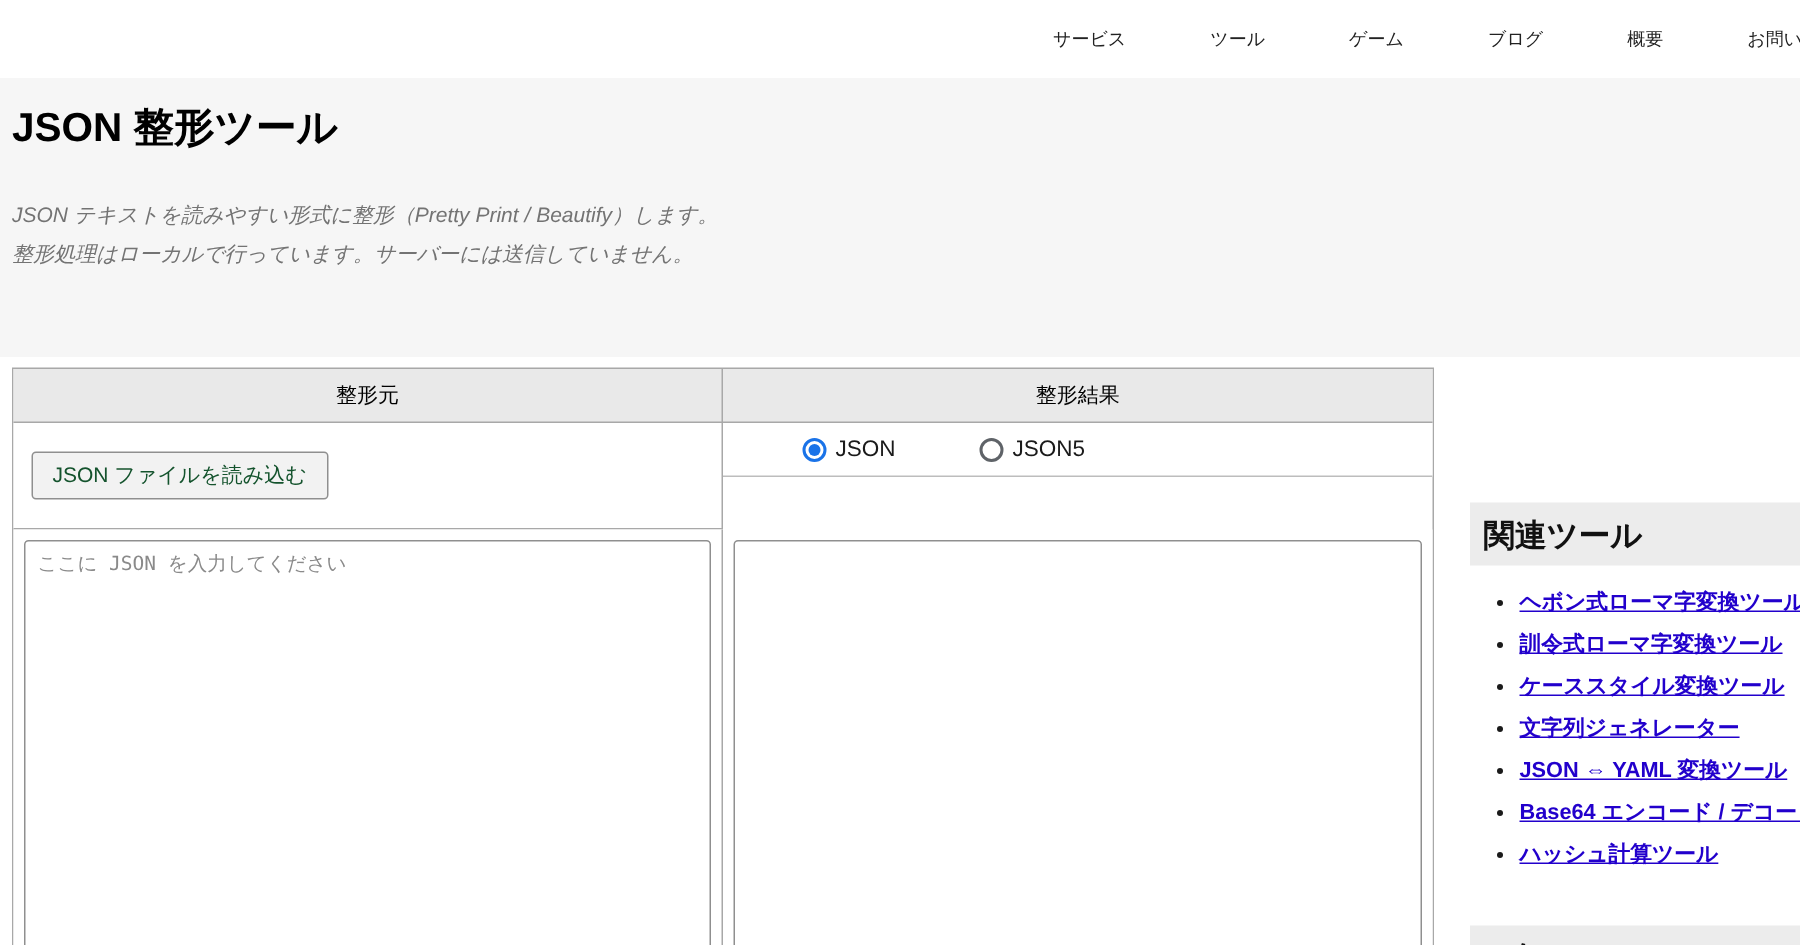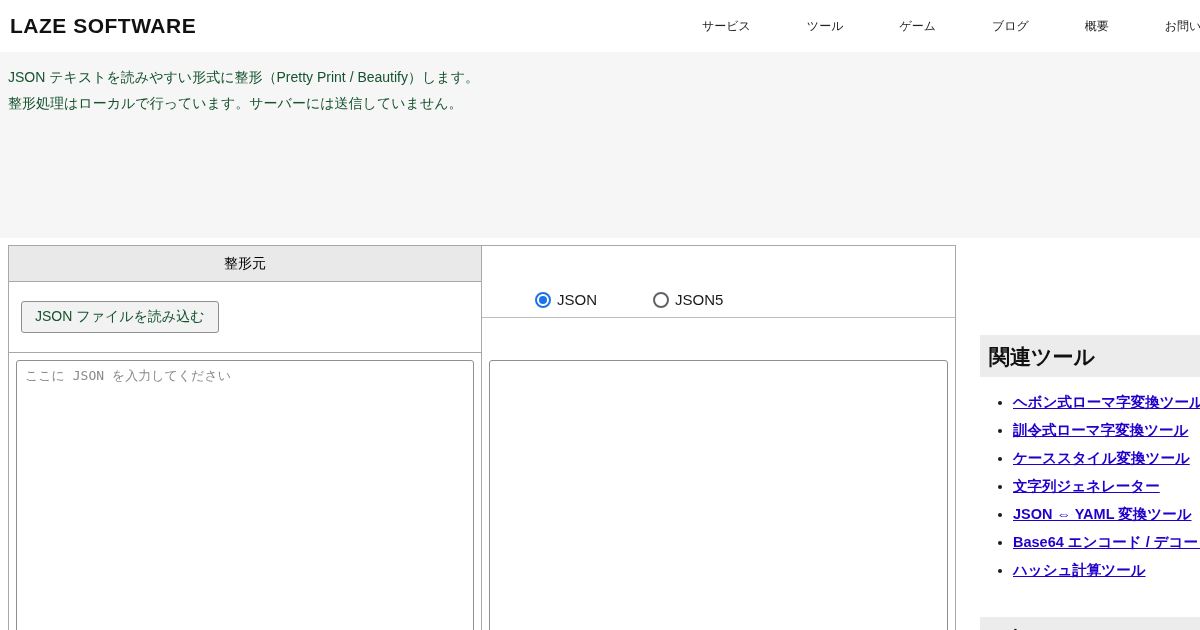--- a/index.html
+++ b/index.html
@@ -10,21 +10,21 @@
   .header { position:absolute; left:0; top:0; width:1200px; height:52px; background:#fff; }
   .logo { position:absolute; left:10px; top:0; height:52px; line-height:52px;
           font-size:21px; font-weight:600; letter-spacing:.5px; color:#111; cursor:pointer; }
   .nav { position:absolute; left:702px; top:0; height:52px; display:flex; align-items:center;
          gap:56px; white-space:nowrap; }
   .nav a { font-size:12px; color:#222; text-decoration:none; cursor:pointer; }
 
   
   .hero { position:absolute; left:0; top:52px; width:1200px; height:186px; background:#f6f6f6; }
   .hero h1 { padding:16px 0 0 8px; font-size:27px; line-height:34px; font-weight:bold; color:#000; }
-  .hero .desc { margin-top:12px; padding-left:8px; font-size:14px; line-height:26px; color:#14532d; }
+  .hero .desc { margin-top:28px; padding-left:8px; font-size:14px; line-height:26px; color:#737373;font-style:italic; }
 
   
   .tool-table { position:absolute; left:8px; top:245px; width:948px;
                 display:grid; grid-template-columns:473px 473px; grid-template-rows:36px 36px 35px 330px;
                 border:1px solid #a8a8a8; background:#fff; }
   .cell { background:#fff; }
   .th { background:#e9e9e9; border-bottom:1px solid #a8a8a8; text-align:center;
         line-height:35px; font-size:14px; color:#000000; }
   .th-left { grid-row:1; grid-column:1; border-right:1px solid #a8a8a8; }
   .th-right { grid-row:1; grid-column:2; }
@@ -56,40 +56,41 @@
                   font-size:21px; font-weight:bold; color:#111; }
   .related { margin:16px 0 0; padding-left:33px; list-style:disc; }
   .related li { margin-bottom:9px; white-space:nowrap; font-size:14.5px; line-height:19px; }
   .related a { color:#2200cc; font-weight:bold; text-decoration:underline; cursor:pointer; }
   .side-section-2 { position:absolute; left:980px; top:617px; width:260px; }
 </style>
 </head>
 <body>
 
 <div class="header">
-  <div class="logo">LAZE SOFTWARE</div>
   <nav class="nav">
     <a>サービス</a>
     <a>ツール</a>
     <a>ゲーム</a>
     <a>ブログ</a>
     <a>概要</a>
     <a>お問い合わせ</a>
   </nav>
 </div>
 
 <div class="hero">
+  <h1>JSON 整形ツール</h1>
   <div class="desc">
     <div>JSON テキストを読みやすい形式に整形（Pretty Print / Beautify）します。</div>
     <div>整形処理はローカルで行っています。サーバーには送信していません。</div>
   </div>
 </div>
 
 <div class="tool-table">
   <div class="cell th th-left">整形元</div>
+  <div class="cell th th-right">整形結果</div>
 
   <div class="cell btn-cell">
     <button class="load-btn">JSON ファイルを読み込む</button>
   </div>
 
   <div class="cell radio-row row-format">
     <label class="opt">
       <span class="radio checked"></span>
       <span>JSON</span>
     </label>

